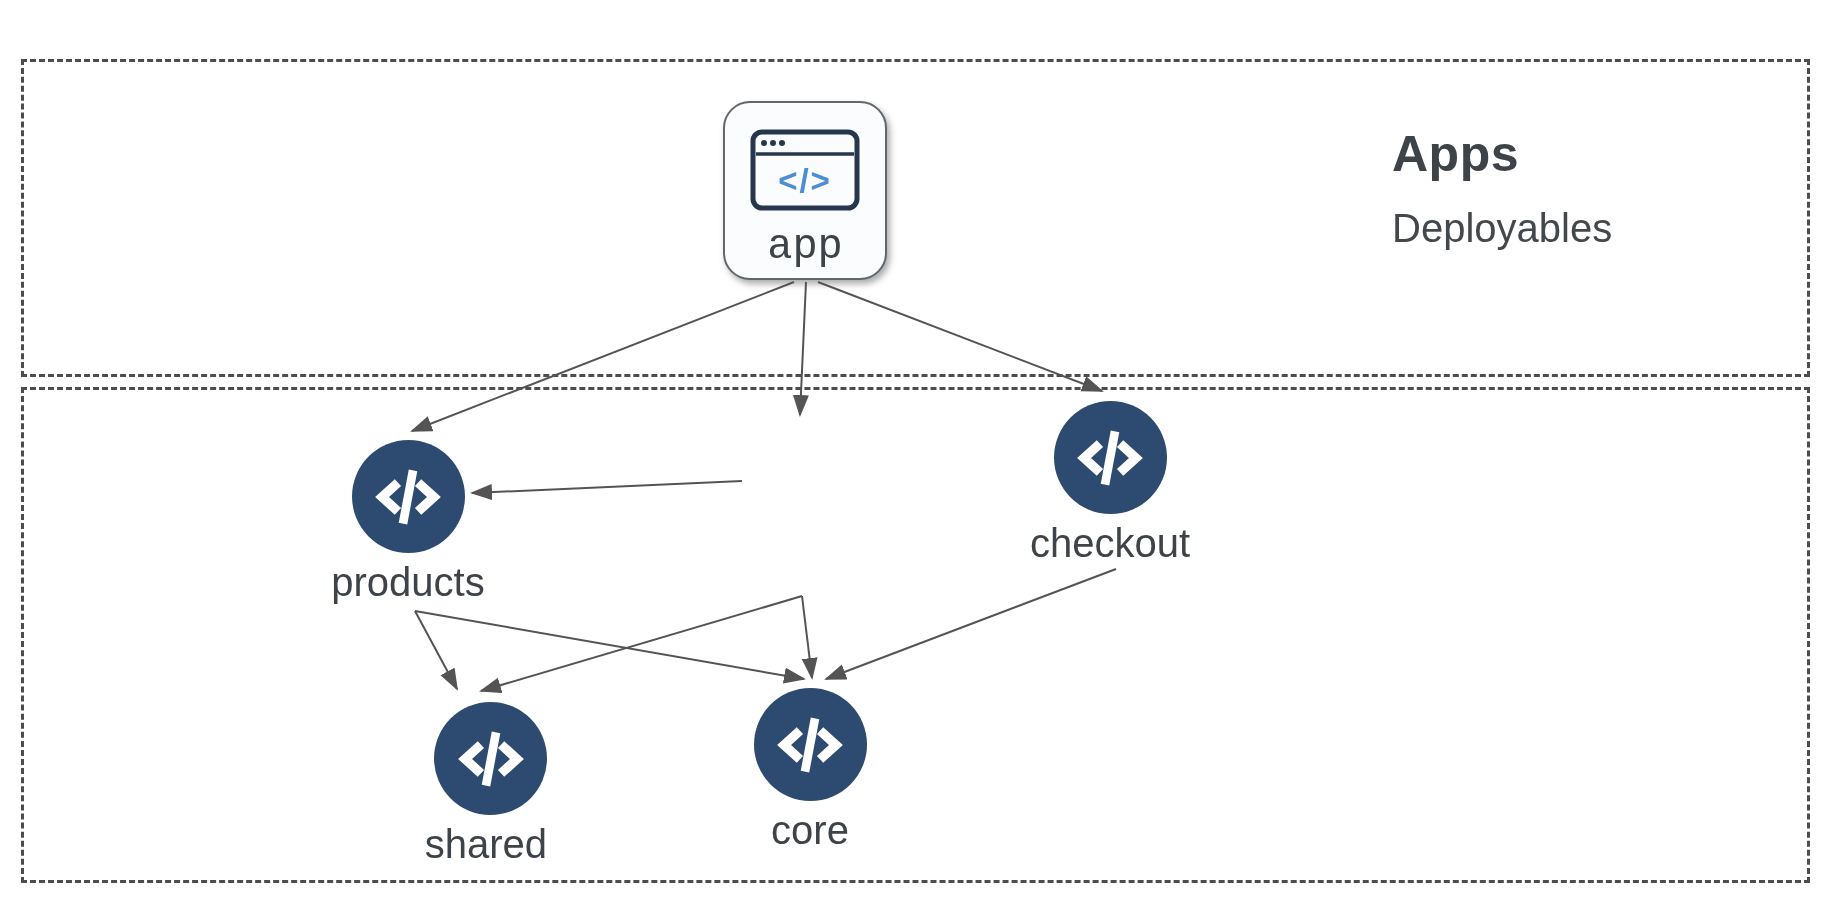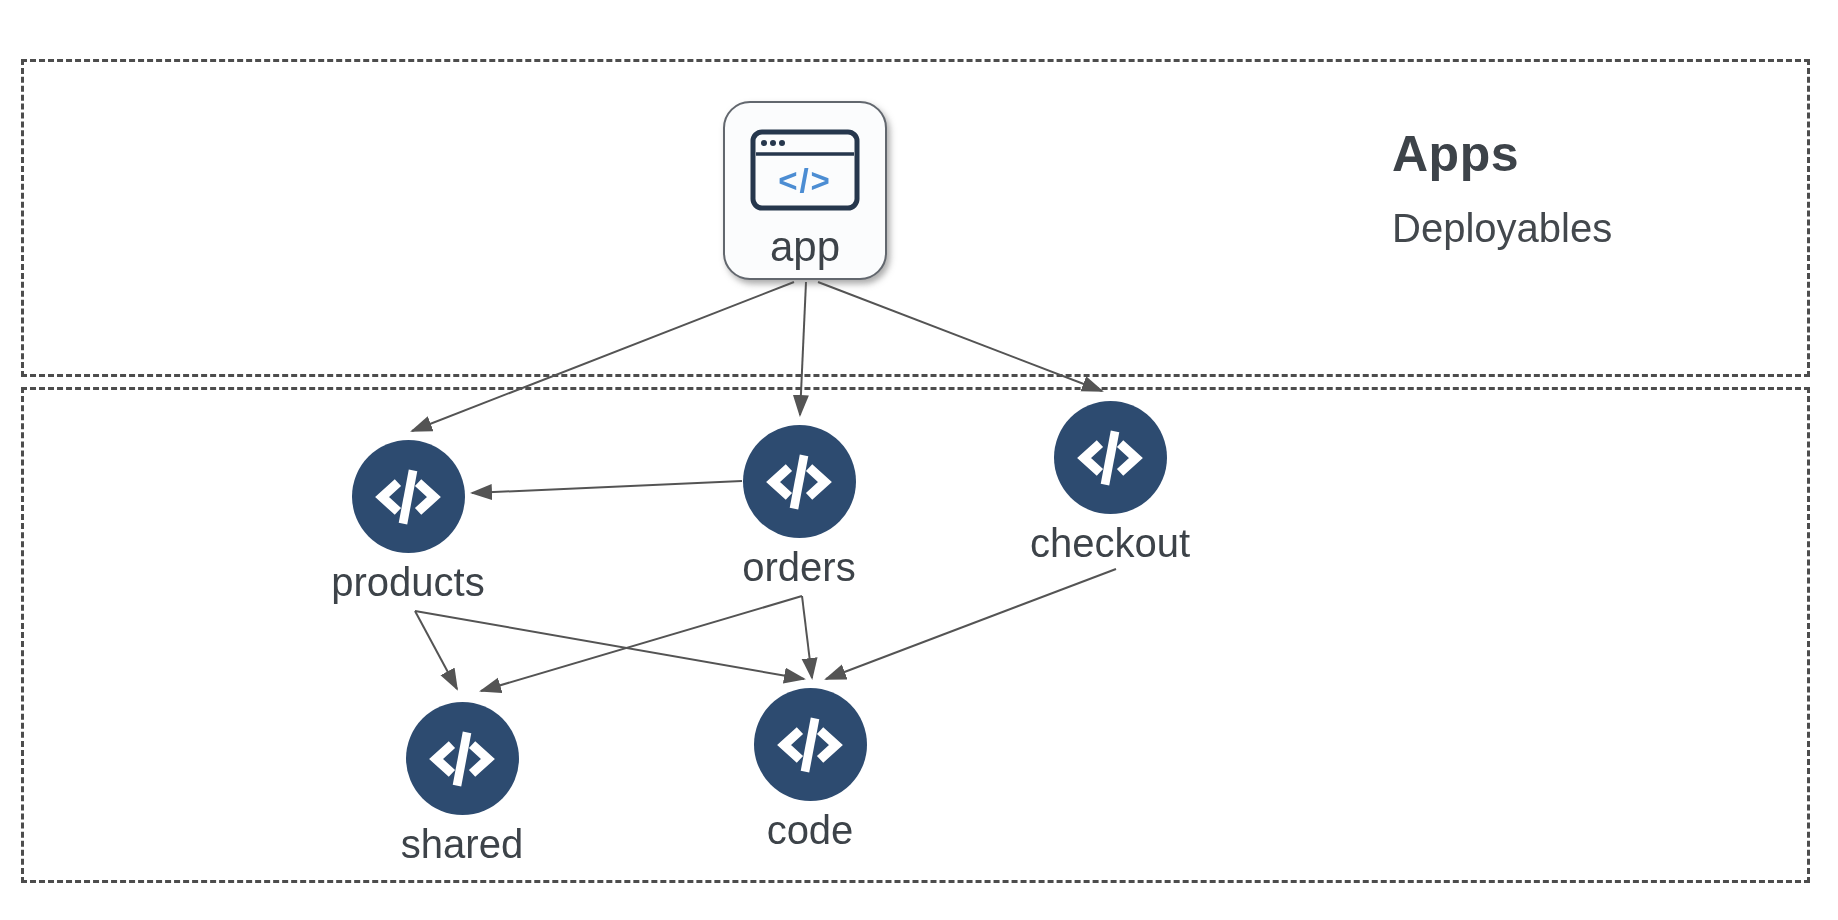--- a/index.html
+++ b/index.html
@@ -23,29 +23,29 @@
   #edges line{stroke:#545454;stroke-width:2;}
 
   
   .lib-node{position:absolute;width:170px;display:flex;flex-direction:column;align-items:center;}
   .lib-circle{width:113px;height:113px;border-radius:50%;background:#2d4b70;display:flex;align-items:center;justify-content:center;}
   .node-label{margin-top:7px;font-size:40px;color:#3d4349;white-space:nowrap;}
 
   #node-products{left:323px;top:440px;align-items:center;}
   #node-orders{left:714px;top:425px;}
   #node-checkout{left:1025px;top:401px;}
-  #node-shared{left:377px;top:702px;}
+  #node-shared{left:377px;top:702px;align-items:flex-end;}
   #node-core{left:725px;top:688px;}
 
   
   #node-app{position:absolute;left:723px;top:101px;width:164px;height:179px;box-sizing:border-box;
     background:#fbfcfd;border:2.5px solid #62676e;border-radius:27px;
     box-shadow:3px 4px 6px rgba(90,90,90,.5);
     display:flex;flex-direction:column;align-items:center;justify-content:flex-start;padding-top:25px;}
-  #node-app .node-label{font-size:42px;}
+  #node-app .node-label{font-size:42px;font-family:Liberation Mono, monospace;}
 </style>
 </head>
 <body>
 
 <div id="canvas">
 
   <div class="section-box" id="apps-box"></div>
   <div class="section-box" id="libs-box"></div>
 
   <svg id="edges" viewBox="0 0 1838 920">
@@ -83,30 +83,20 @@
     <div class="lib-circle">
       <svg width="72" height="72" viewBox="0 0 100 100">
         <polyline points="36,30 14,50 36,70" fill="none" stroke="#ffffff" stroke-width="13"></polyline>
         <polyline points="64,30 86,50 64,70" fill="none" stroke="#ffffff" stroke-width="13"></polyline>
         <line x1="57" y1="13" x2="43" y2="87" stroke="#ffffff" stroke-width="12"></line>
       </svg>
     </div>
     <div class="node-label">products</div>
   </div>
 
-  <div class="lib-node" id="node-orders">
-    <div class="lib-circle">
-      <svg width="72" height="72" viewBox="0 0 100 100">
-        <polyline points="36,30 14,50 36,70" fill="none" stroke="#ffffff" stroke-width="13"></polyline>
-        <polyline points="64,30 86,50 64,70" fill="none" stroke="#ffffff" stroke-width="13"></polyline>
-        <line x1="57" y1="13" x2="43" y2="87" stroke="#ffffff" stroke-width="12"></line>
-      </svg>
-    </div>
-    <div class="node-label">orders</div>
-  </div>
 
   <div class="lib-node" id="node-checkout">
     <div class="lib-circle">
       <svg width="72" height="72" viewBox="0 0 100 100">
         <polyline points="36,30 14,50 36,70" fill="none" stroke="#ffffff" stroke-width="13"></polyline>
         <polyline points="64,30 86,50 64,70" fill="none" stroke="#ffffff" stroke-width="13"></polyline>
         <line x1="57" y1="13" x2="43" y2="87" stroke="#ffffff" stroke-width="12"></line>
       </svg>
     </div>
     <div class="node-label">checkout</div>
@@ -124,21 +114,21 @@
   </div>
 
   <div class="lib-node" id="node-core">
     <div class="lib-circle">
       <svg width="72" height="72" viewBox="0 0 100 100">
         <polyline points="36,30 14,50 36,70" fill="none" stroke="#ffffff" stroke-width="13"></polyline>
         <polyline points="64,30 86,50 64,70" fill="none" stroke="#ffffff" stroke-width="13"></polyline>
         <line x1="57" y1="13" x2="43" y2="87" stroke="#ffffff" stroke-width="12"></line>
       </svg>
     </div>
-    <div class="node-label">code</div>
+    <div class="node-label">core</div>
   </div>
 
   <div class="section-label" id="apps-label">
     <div class="section-title">Apps</div>
     <div class="section-subtitle">Deployables</div>
   </div>
 
 </div>
 
 </body></html>

